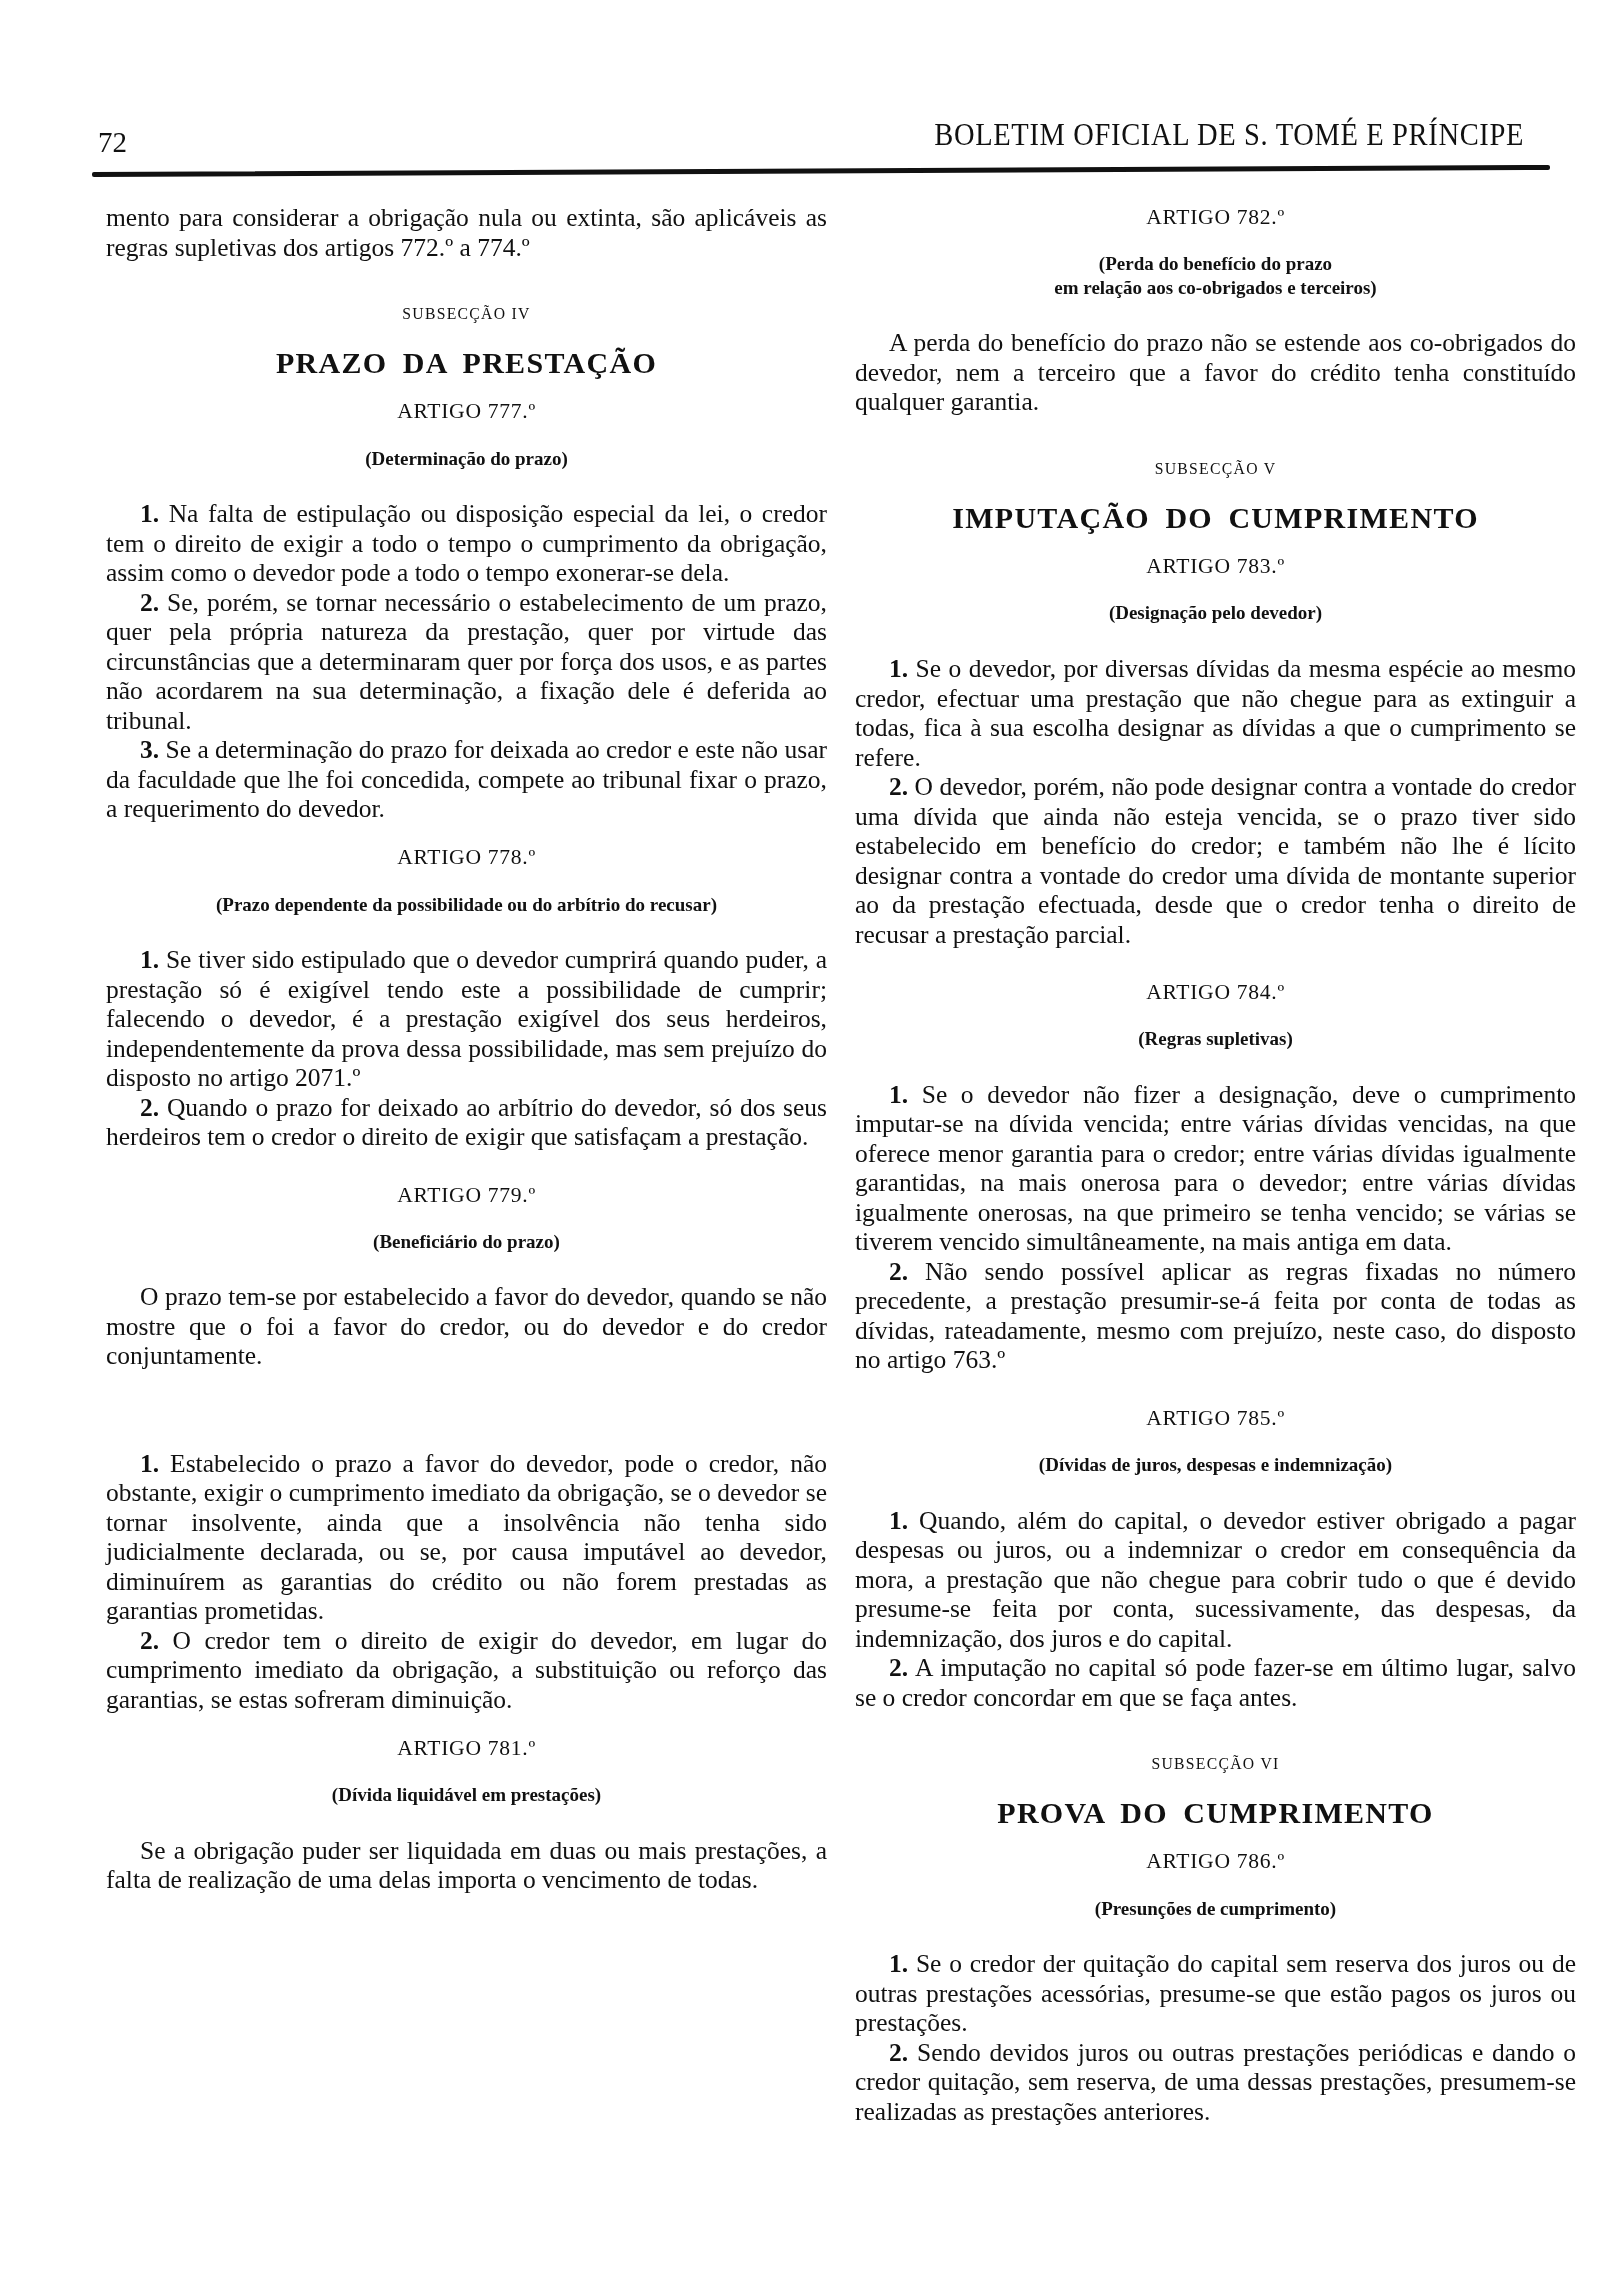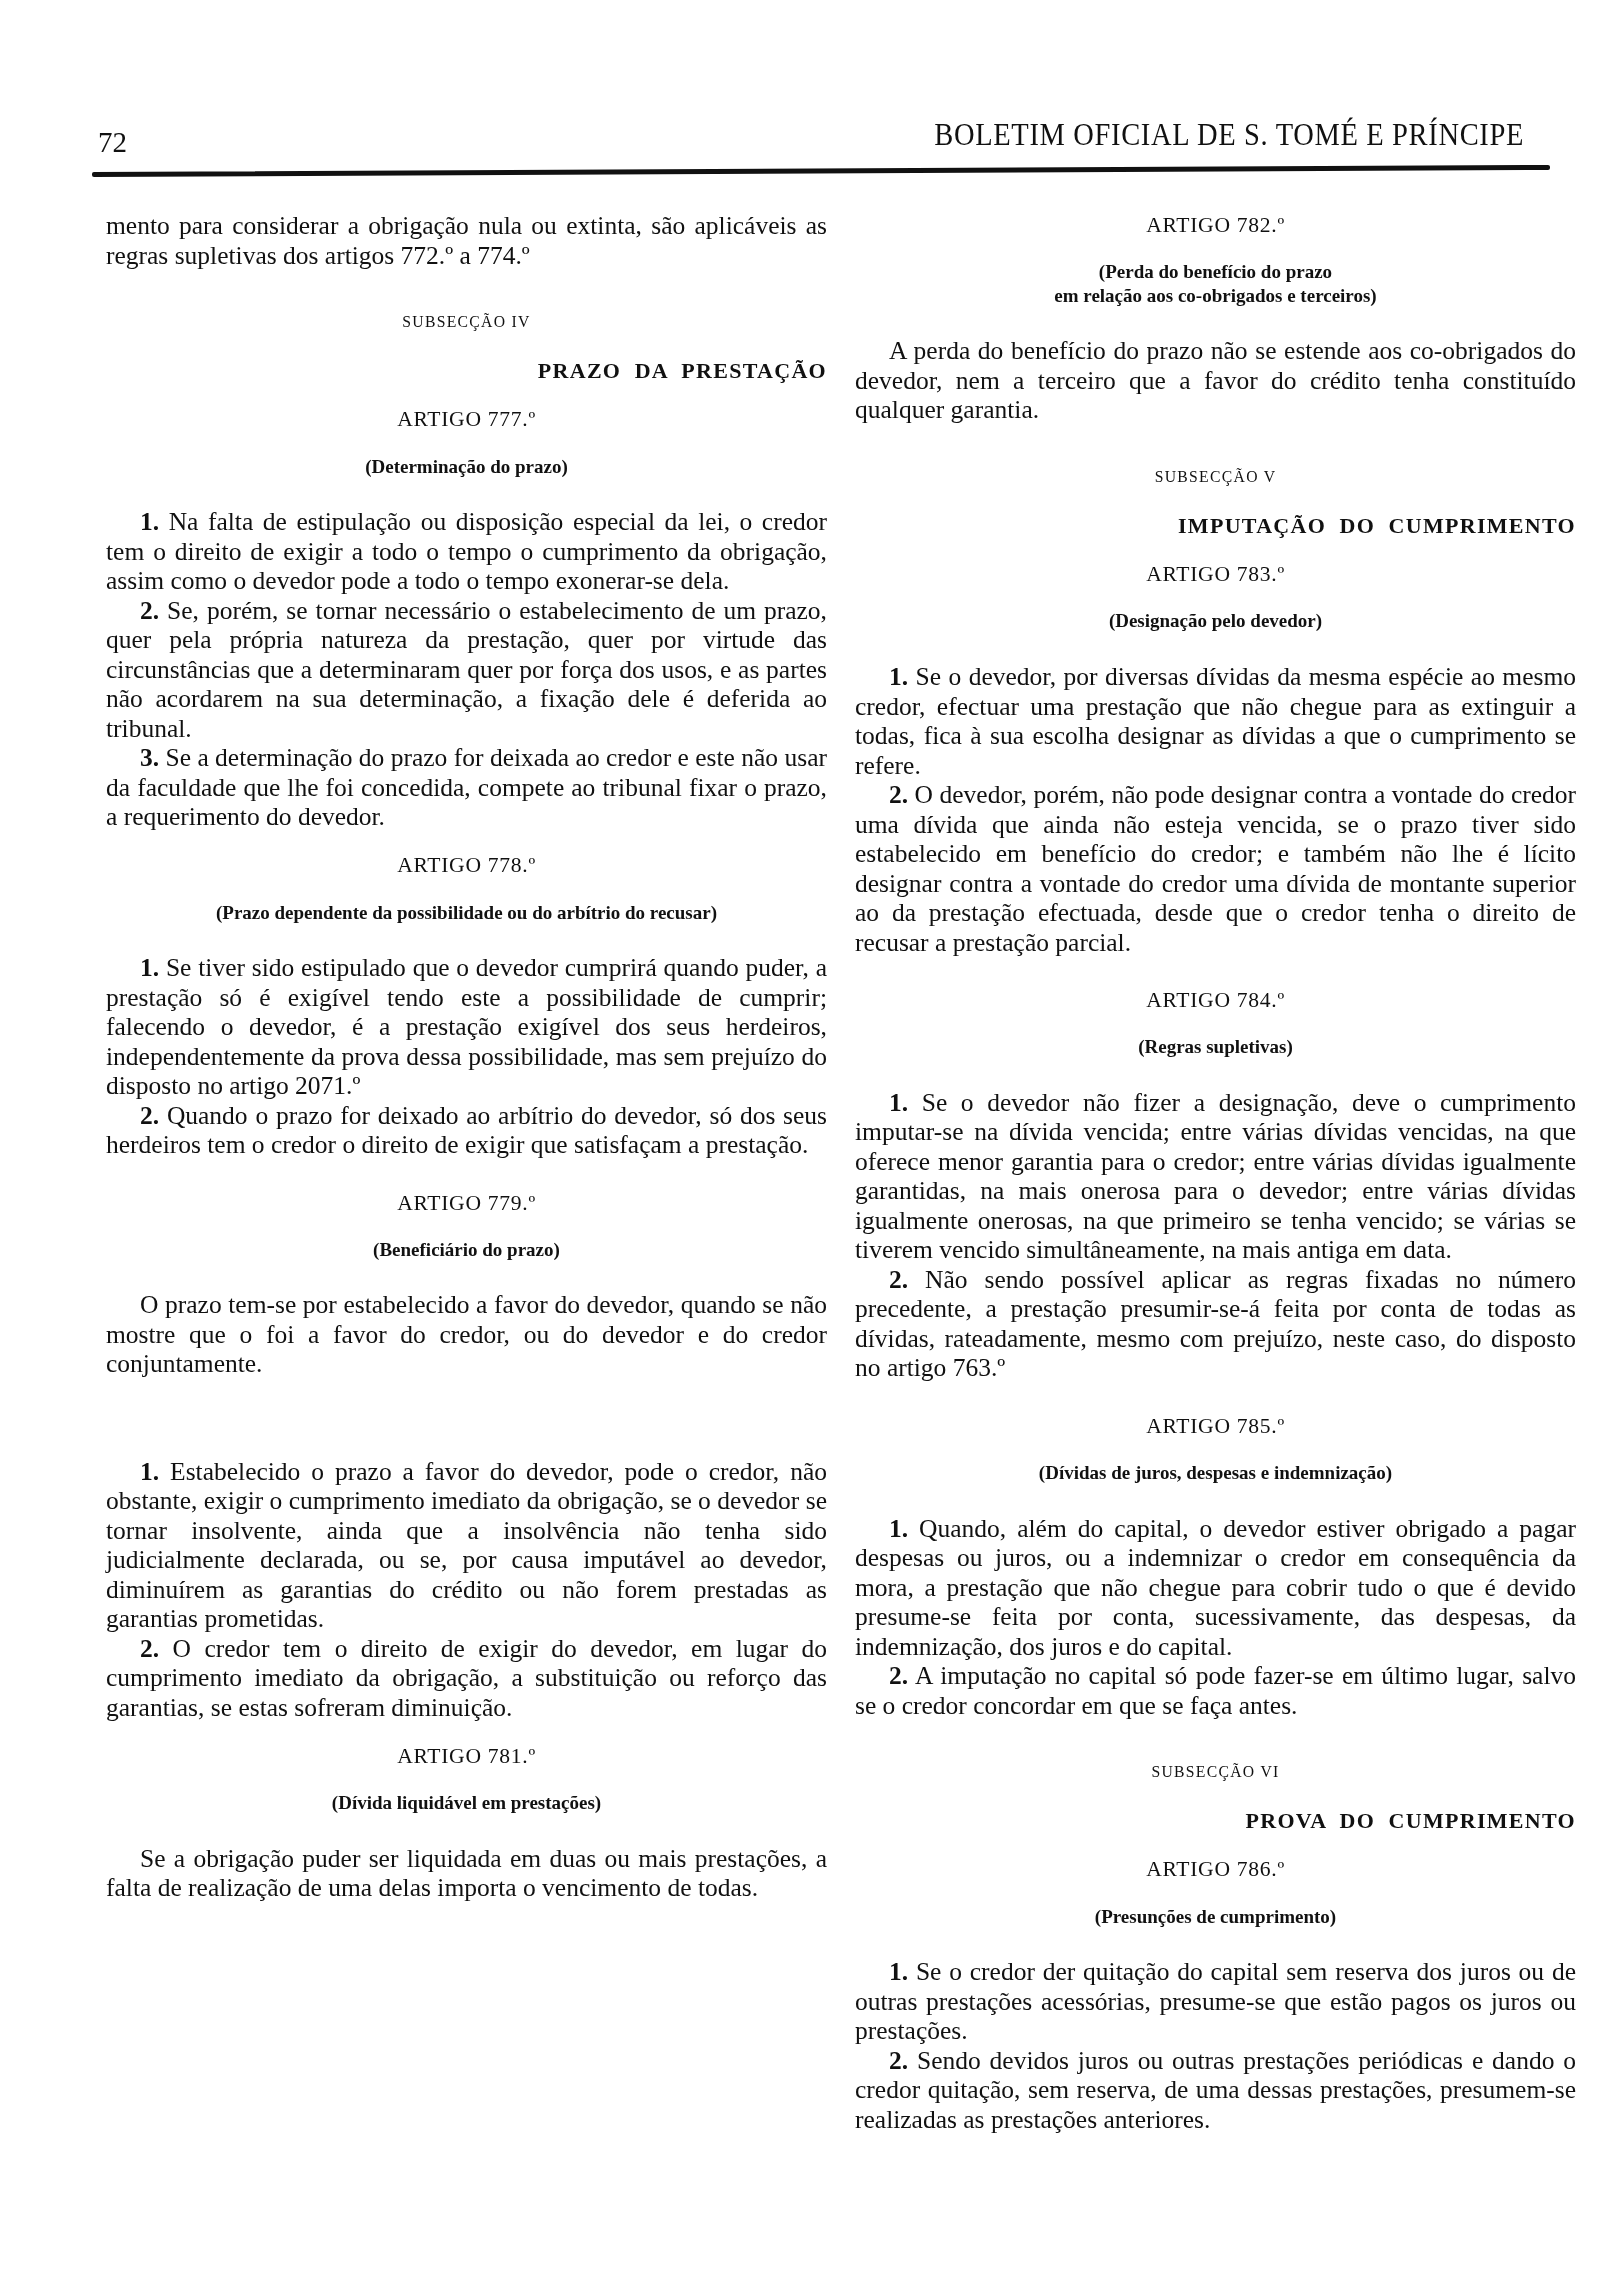--- a/index.html
+++ b/index.html
@@ -19,33 +19,33 @@
     transform: scaleX(0.92); transform-origin: right center;
   }
   .rule {
     position: absolute; left: 92px; top: 172px; width: 1458px; height: 4.6px;
     background: #111; transform: rotate(-0.28deg); transform-origin: left center;
     border-radius: 2px;
   }
   .col {
     position: absolute; top: 203px; width: 721px;
     font-family: "Liberation Serif", serif;
-    font-size: 25.5px; line-height: 29.5px; margin-top: 8px;
+    font-size: 25.5px; line-height: 29.5px;
   }
   .col.left { left: 106px; }
   .col.right { left: 855px; }
   .p { text-align: justify; margin: 0; }
   .p.indent { text-indent: 34px; }
   .p .num { font-weight: bold; }
   .subsec {
     text-align: center; font-size: 15.7px; letter-spacing: 1.3px;
     margin: 0; font-variant: small-caps;
   }
   .sec-title {
-    text-align: right; font-weight: bold; font-size: 22px;
+    text-align: center; font-weight: bold; font-size: 30px;
     letter-spacing: 1.3px; margin: 0; word-spacing: 6.6px;
   }
   .art {
     text-align: center; font-size: 21.6px; letter-spacing: 0.7px; margin: 0;
   }
   .caption {
     text-align: center; font-weight: bold; font-size: 19px; line-height: 23.6px; margin: 0;
   }
   .gap-s { height: 19.7px; }
   .gap-m { height: 29px; }

